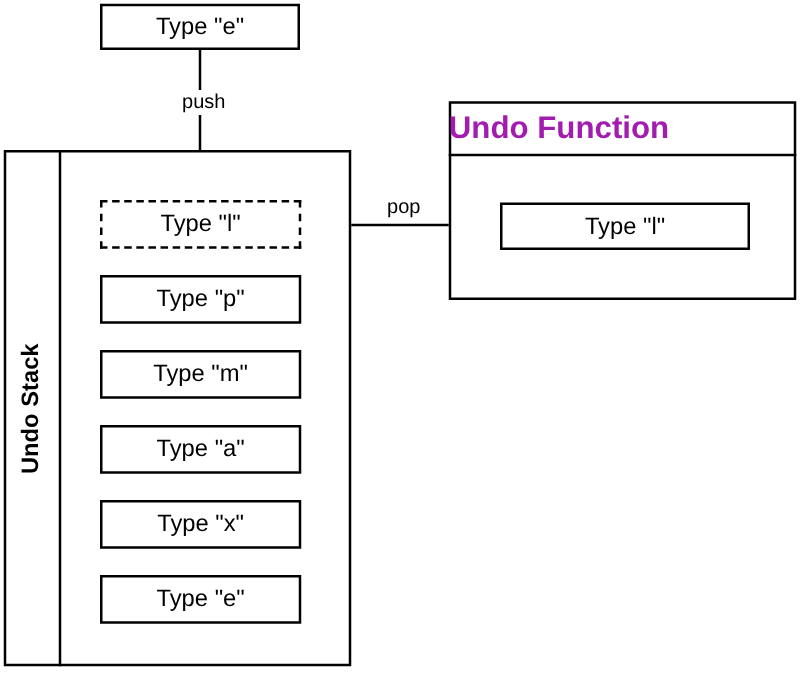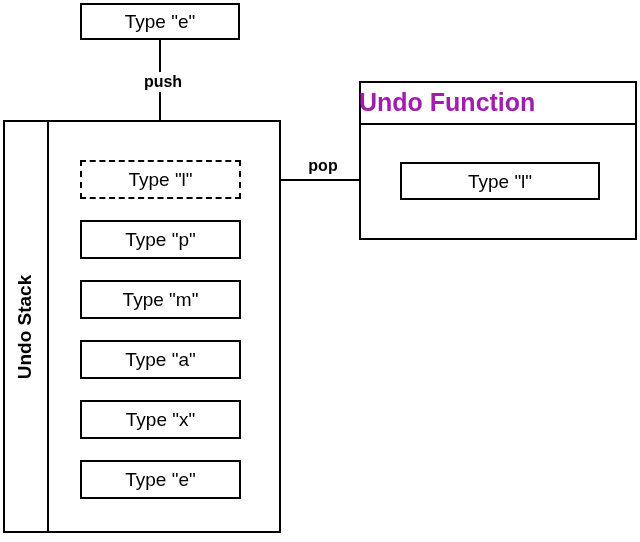--- a/index.html
+++ b/index.html
@@ -73,21 +73,20 @@
     justify-content: center;
   }
   .edge-label {
     position: absolute;
     font-size: 16px;
     color: #000000;
     background: #ffffff;
     white-space: nowrap;
     text-align: center;
     line-height: 1;
-    font-weight: bold;
   }
   svg.conn {
     position: absolute;
     left: 0;
     top: 0;
     width: 640px;
     height: 542px;
     overflow: visible;
     pointer-events: none;
   }

